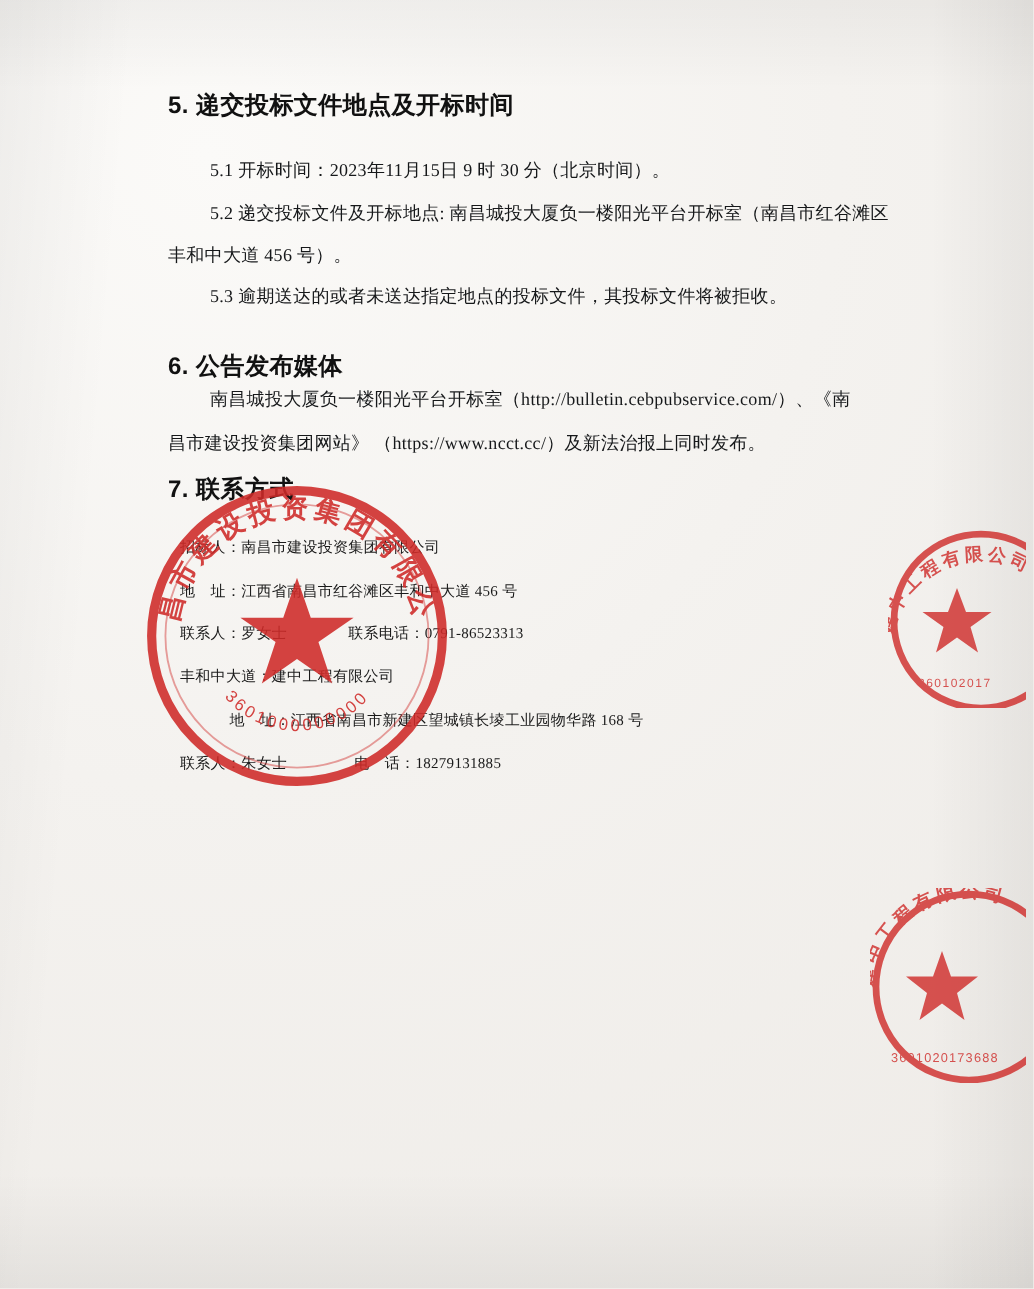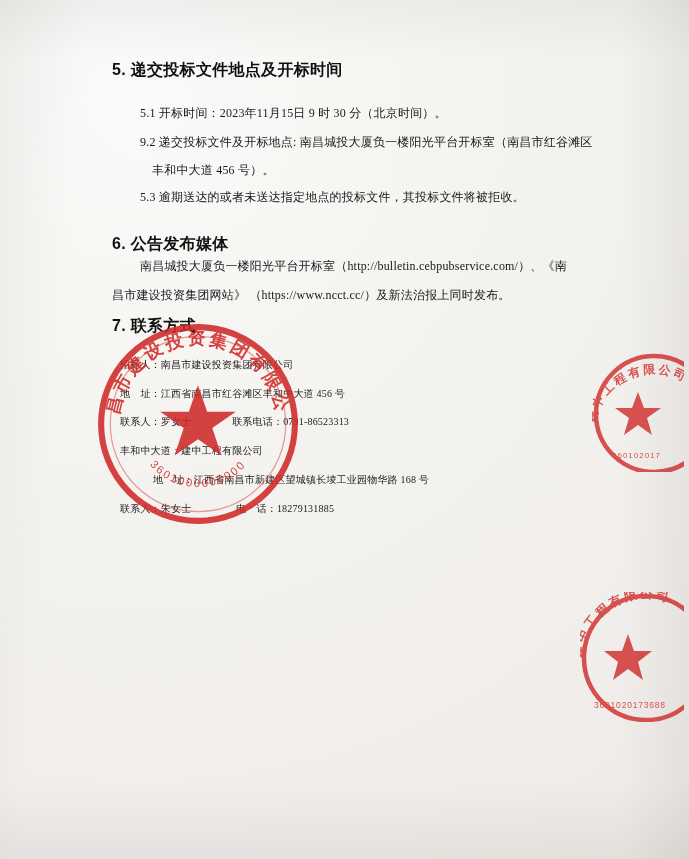--- a/index.html
+++ b/index.html
@@ -87,23 +87,23 @@
 
 <div class="page">
   <div class="paper-shade"></div>
 
   <div class="content">
 
     <div class="line h-sec" style="left:112px; top:60px;">5. 递交投标文件地点及开标时间</div>
 
     <div class="line para" style="left:140px; top:98px;">5.1 开标时间：2023年11月15日 9 时 30 分（北京时间）。</div>
 
-    <div class="line para" style="left:140px; top:127px;">9.2 递交投标文件及开标地点: 南昌城投大厦负一楼阳光平台开标室（南昌市红谷滩区</div>
+    <div class="line para" style="left:140px; top:127px;">5.2 递交投标文件及开标地点: 南昌城投大厦负一楼阳光平台开标室（南昌市红谷滩区</div>
 
-    <div class="line para" style="left:112px; top:155px;margin-left:40px;">丰和中大道 456 号）。</div>
+    <div class="line para" style="left:112px; top:155px;">丰和中大道 456 号）。</div>
 
     <div class="line para" style="left:140px; top:182px;">5.3 逾期送达的或者未送达指定地点的投标文件，其投标文件将被拒收。</div>
 
     <div class="line h-sec" style="left:112px; top:217px;margin-top:17px;">6. 公告发布媒体</div>
 
     <div class="line para" style="left:140px; top:251px;">南昌城投大厦负一楼阳光平台开标室（http://bulletin.cebpubservice.com/）、《南</div>
 
     <div class="line para" style="left:112px; top:280px;">昌市建设投资集团网站》 （https://www.ncct.cc/）及新法治报上同时发布。</div>
 
     <div class="line h-sec" style="left:112px; top:316px;">7. 联系方式</div>

